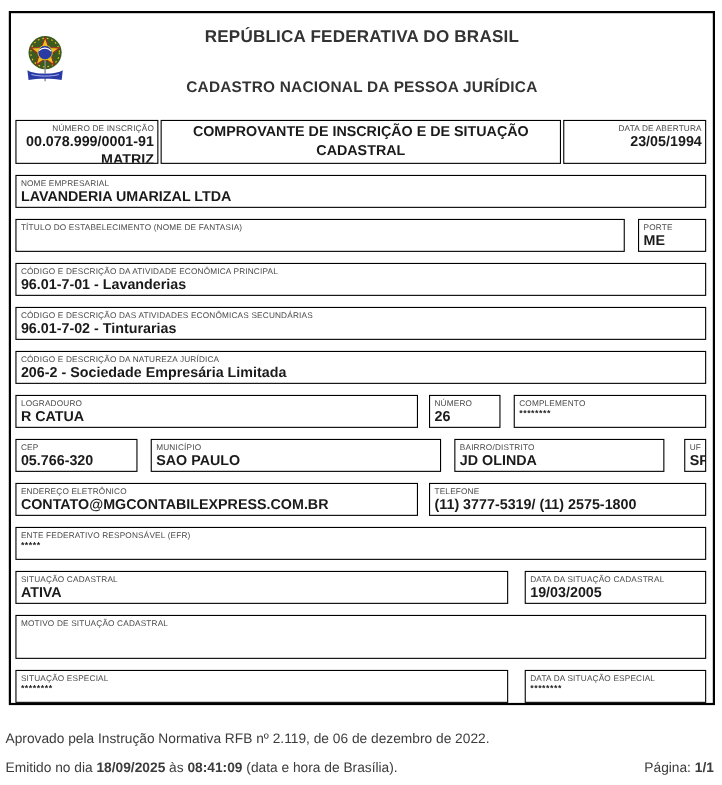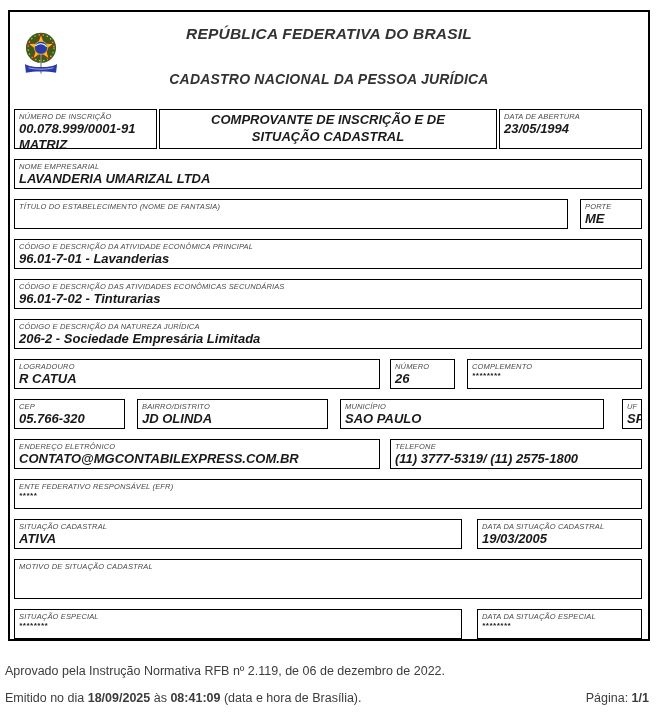--- a/index.html
+++ b/index.html
@@ -14,39 +14,39 @@
     --arms-blue:#2b3ba6;
     --arms-red:#9e2b25;
   }
   html,body{margin:0;padding:0;background:#fff;}
   .page{
     position:relative;width:656px;height:714px;background:var(--paper);
     font-family:"Liberation Sans","DejaVu Sans",sans-serif;overflow:hidden;
   }
   .doc{
     position:absolute;left:8px;top:10px;width:642px;height:631px;
-    border:2px solid var(--border);box-sizing:border-box;background:var(--paper);font-style:italic;
+    border:2px solid var(--border);box-sizing:border-box;background:var(--paper);
   }
   .hdr{position:relative;height:97px;}
   .arms{position:absolute;left:10px;top:14px;}
   .t1{padding-top:13px;text-align:center;font-size:15.5px;font-weight:bold;color:var(--header-ink);letter-spacing:.2px;}
   .t2{padding-top:28px;text-align:center;font-size:14px;font-weight:bold;color:var(--header-ink);letter-spacing:.2px;}
   .body{padding:0 6px 0 4px;}
   .row{display:flex;margin-top:10px;}
   .row.first{margin-top:0;}
   .field{
     border:1.5px solid var(--border);box-sizing:border-box;
     padding:2px 3px 0 4px;overflow:hidden;background:var(--paper);
   }
   .lab{font-size:7.5px;color:var(--label-ink);letter-spacing:.15px;white-space:nowrap;}
   .val{font-size:13px;font-weight:bold;color:var(--ink);line-height:1.2;white-space:nowrap;}
   .val.small{font-size:8px;letter-spacing:.5px;}
   .h30{height:30px;} .h40{height:40px;}
   .grow{flex:1;min-width:0;}
-  .w150{width:143px;} .w62{width:62px;} .w314{width:366px;} .w65{width:65px;}
+  .w150{width:130px;text-align:right;} .w62{width:62px;} .w314{width:366px;} .w65{width:65px;}
   .w111{width:111px;} .w191{width:191px;} .w34{width:20px;} .w165{width:165px;}
   .ml2{margin-left:2px;} .ml10{margin-left:10px;} .ml12{margin-left:12px;}
   .ml15{margin-left:15px;} .ml18{margin-left:18px;}
   .center-box{display:flex;align-items:center;justify-content:center;text-align:center;padding:0 24px;}
   .cmp-title{font-size:13px;font-weight:bold;color:var(--ink);line-height:1.3;}
   .foot{position:absolute;font-size:12.5px;color:var(--footer-ink);white-space:nowrap;}
   .foot b{font-weight:bold;color:var(--footer-ink);}
   .foot-approval{left:5px;top:664px;}
   .foot-emitted{left:5px;top:691px;}
   .foot-page{right:7px;top:691px;}
@@ -142,28 +142,28 @@
           <div class="lab">COMPLEMENTO</div>
           <div class="val small">********</div>
         </div>
       </div>
 
       <div class="row h30">
         <div class="field w111">
           <div class="lab">CEP</div>
           <div class="val">05.766-320</div>
         </div>
+        <div class="field grow ml12">
+          <div class="lab">MUNICÍPIO</div>
+          <div class="val">SAO PAULO</div>
+        </div>
         <div class="field w191 ml12">
           <div class="lab">BAIRRO/DISTRITO</div>
           <div class="val">JD OLINDA</div>
         </div>
-        <div class="field grow ml12">
-          <div class="lab">MUNICÍPIO</div>
-          <div class="val">SAO PAULO</div>
-        </div>
         <div class="field w34 ml18">
           <div class="lab">UF</div>
           <div class="val">SP</div>
         </div>
       </div>
 
       <div class="row h30">
         <div class="field w314">
           <div class="lab">ENDEREÇO ELETRÔNICO</div>
           <div class="val">CONTATO@MGCONTABILEXPRESS.COM.BR</div>

